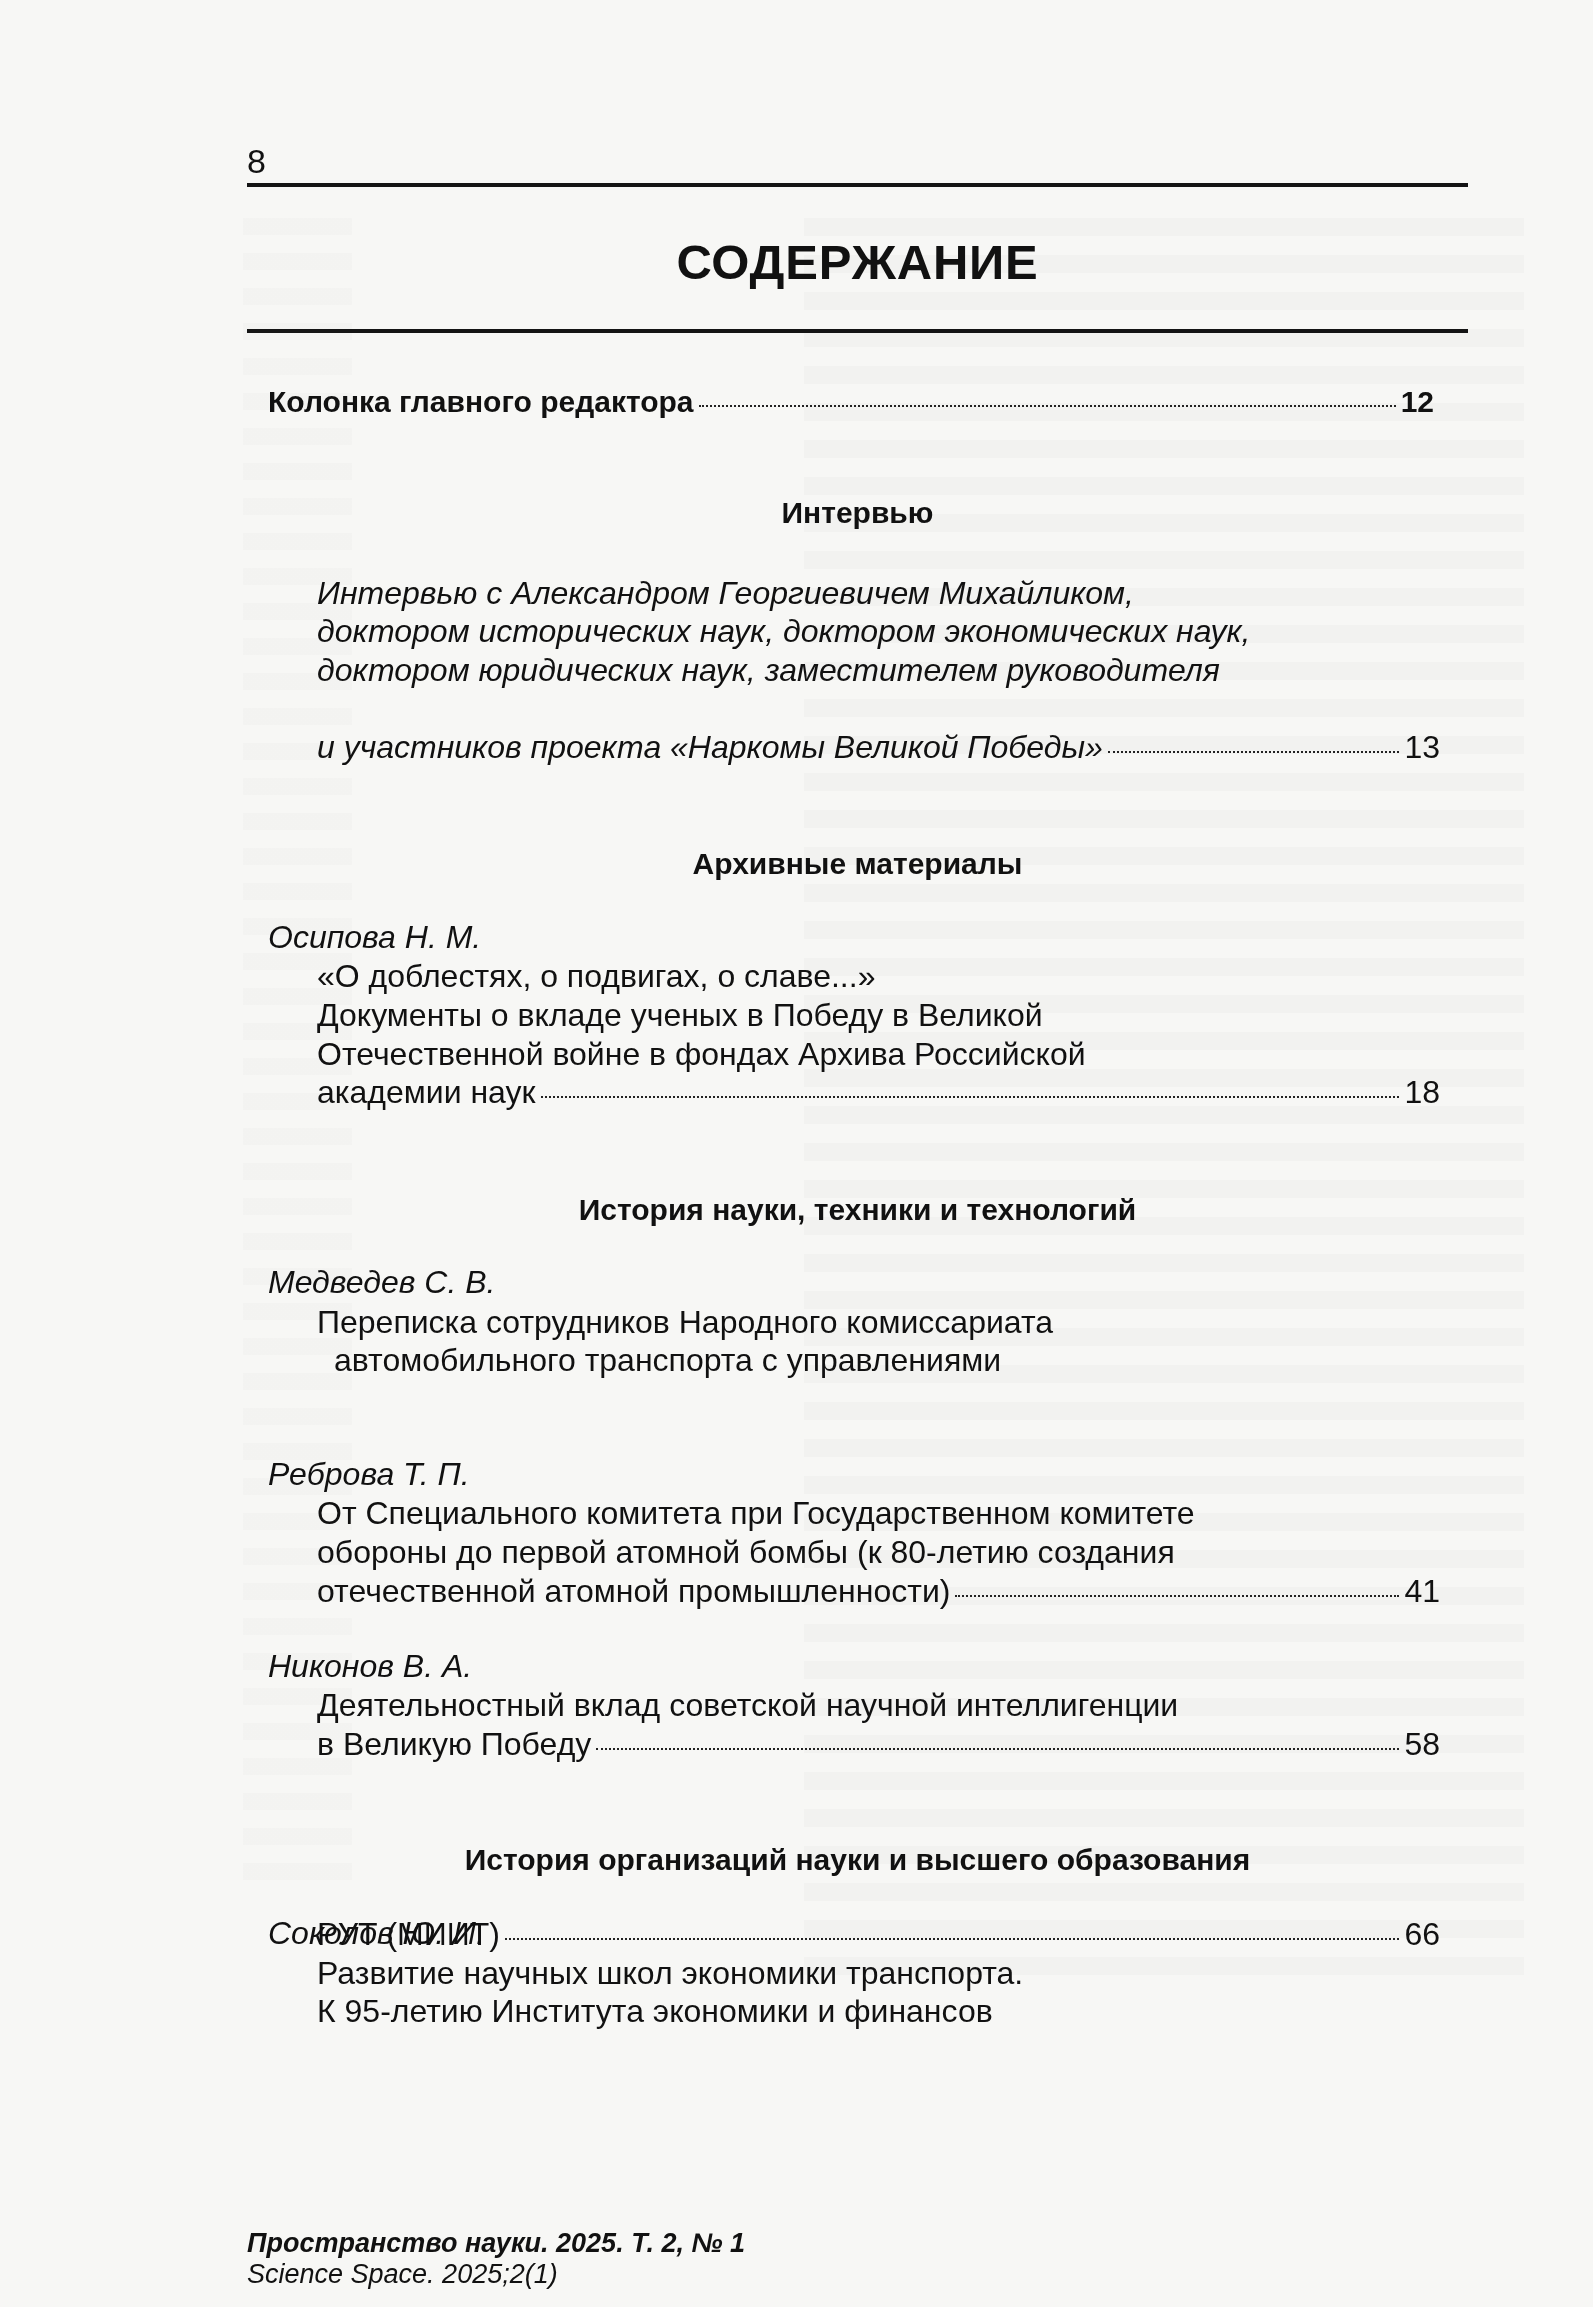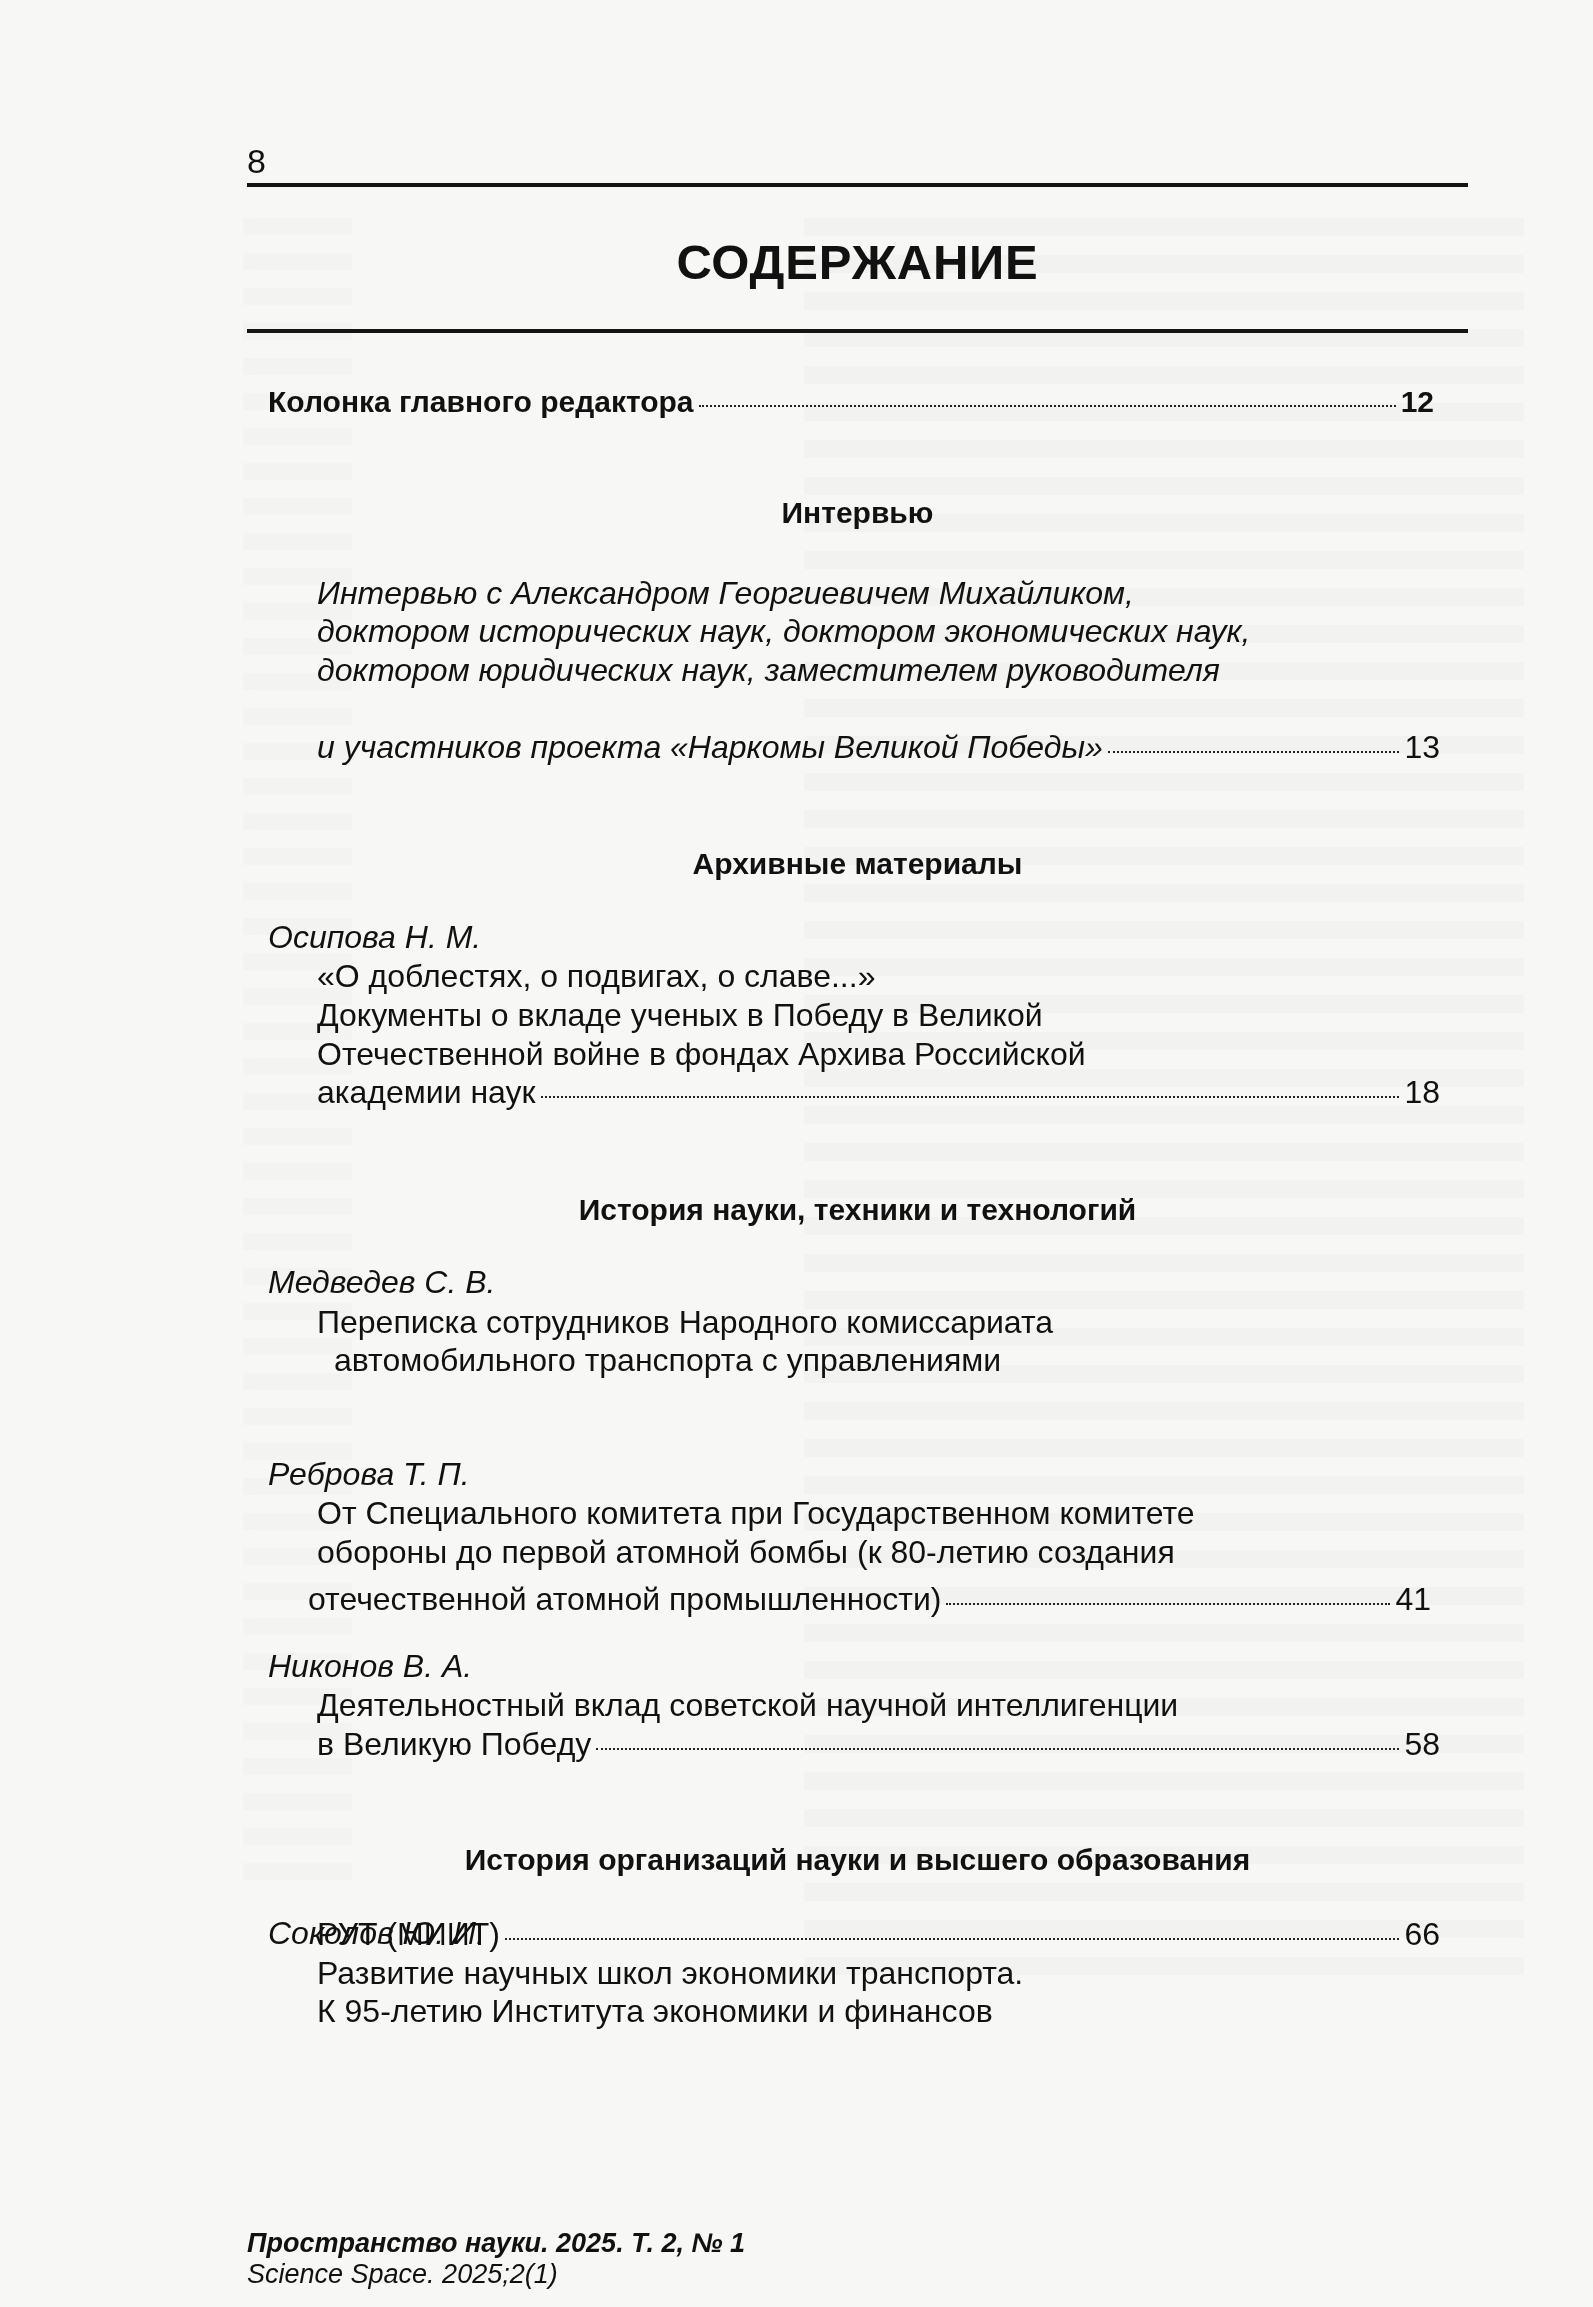--- a/index.html
+++ b/index.html
@@ -107,21 +107,21 @@
 
   <div class="section-heading" style="top:1190px;">История науки, техники и технологий</div>
 
   <div class="author" style="top:1263px;">Медведев С. В.</div>
   <div class="body-line" style="top:1303px;">Переписка сотрудников Народного комиссариата</div>
   <div class="body-line" style="top:1341px;margin-left:17px;">автомобильного транспорта с управлениями</div>
 
   <div class="author" style="top:1455px;">Реброва Т. П.</div>
   <div class="body-line" style="top:1494px;">От Специального комитета при Государственном комитете</div>
   <div class="body-line" style="top:1533px;">обороны до первой атомной бомбы (к 80-летию создания</div>
-  <div class="entry-line" style="left:308px; width:1123px; top:1572px;margin-top:8px;">
+  <div class="entry-line" style="left:317px; width:1123px; top:1572px;">
     <span class="txt">отечественной атомной промышленности)</span>
     <span class="dots"></span>
     <span class="pg">41</span>
   </div>
 
   <div class="author" style="top:1647px;">Никонов В. А.</div>
   <div class="body-line" style="top:1686px;">Деятельностный вклад советской научной интеллигенции</div>
   <div class="entry-line" style="left:317px; width:1123px; top:1725px;">
     <span class="txt">в Великую Победу</span>
     <span class="dots"></span>

